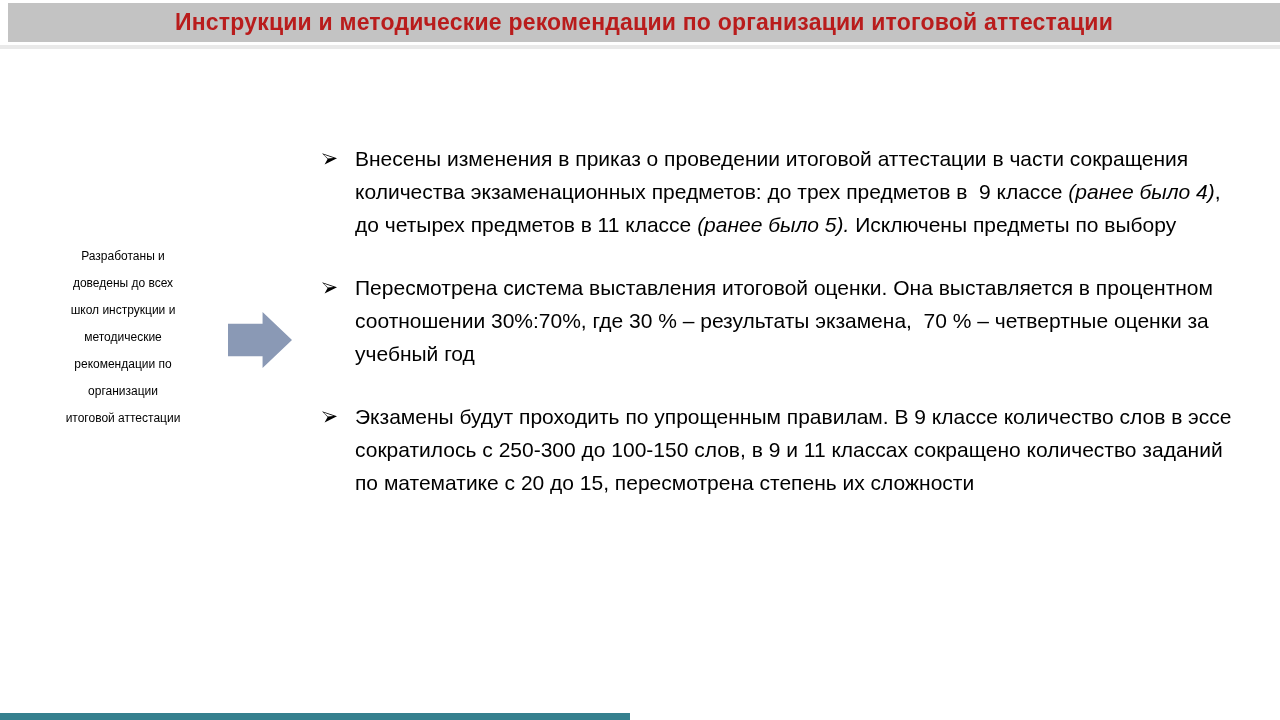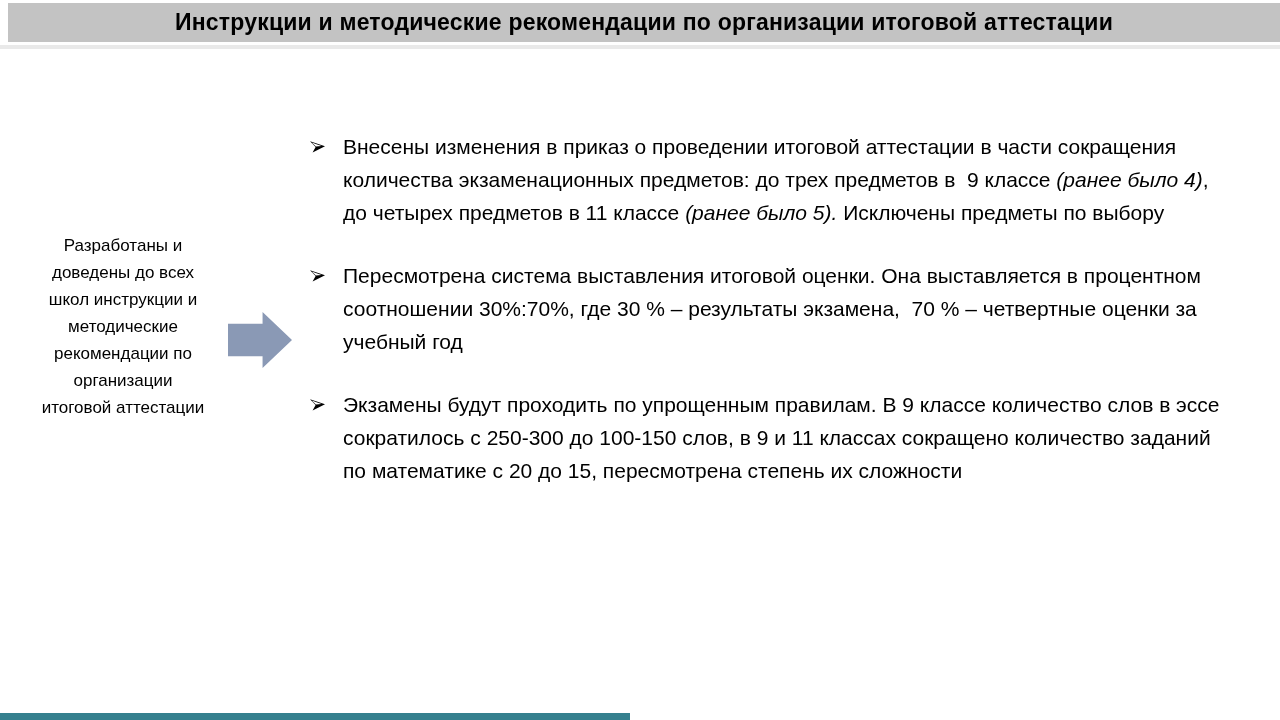--- a/index.html
+++ b/index.html
@@ -12,46 +12,46 @@
   }
   .slide{position:relative;width:1280px;height:720px;background:#fff;}
 
   
   .titlebar{
     position:absolute;left:8px;right:0;top:3px;height:39px;
     background:var(--header-bg,#C3C3C3);
     display:flex;align-items:center;justify-content:center;
   }
   .titlebar h1{
-    margin:0;font-size:23px;font-weight:bold;color:#000000;
+    margin:0;font-size:23px;font-weight:bold;color:#b91c1c;
     letter-spacing:.2px;white-space:nowrap;
   }
   .title-shadow{
     position:absolute;left:0;right:0;top:45px;height:4px;
     background:#E9E9E9;
   }
 
   
   .leftnote{
-    position:absolute;left:25px;top:232px;width:196px;
-    font-size:17px;line-height:27px;text-align:center;
+    position:absolute;left:25px;top:243px;width:196px;
+    font-size:12px;line-height:27px;text-align:center;
     white-space:pre-line;
   }
 
   
   .big-arrow{
     position:absolute;left:228px;top:312px;width:64px;height:56px;
     background:var(--arrow,#8A99B5);
     clip-path:polygon(0 21%,54% 21%,54% 0,100% 50%,54% 100%,54% 79%,0 79%);
   }
 
   
   .bullets{
     position:absolute;left:305px;top:126px;width:915px;
-    list-style:none;margin:4px;padding:0;
+    list-style:none;margin:16px;padding:0;
   }
   .bullet{
     display:flex;align-items:flex-start;
     margin:0 0 30px 0;
     font-size:21px;line-height:33px;
   }
   .marker{
     flex:0 0 34px;display:inline-flex;justify-content:flex-start;
     padding-top:8px;
   }

